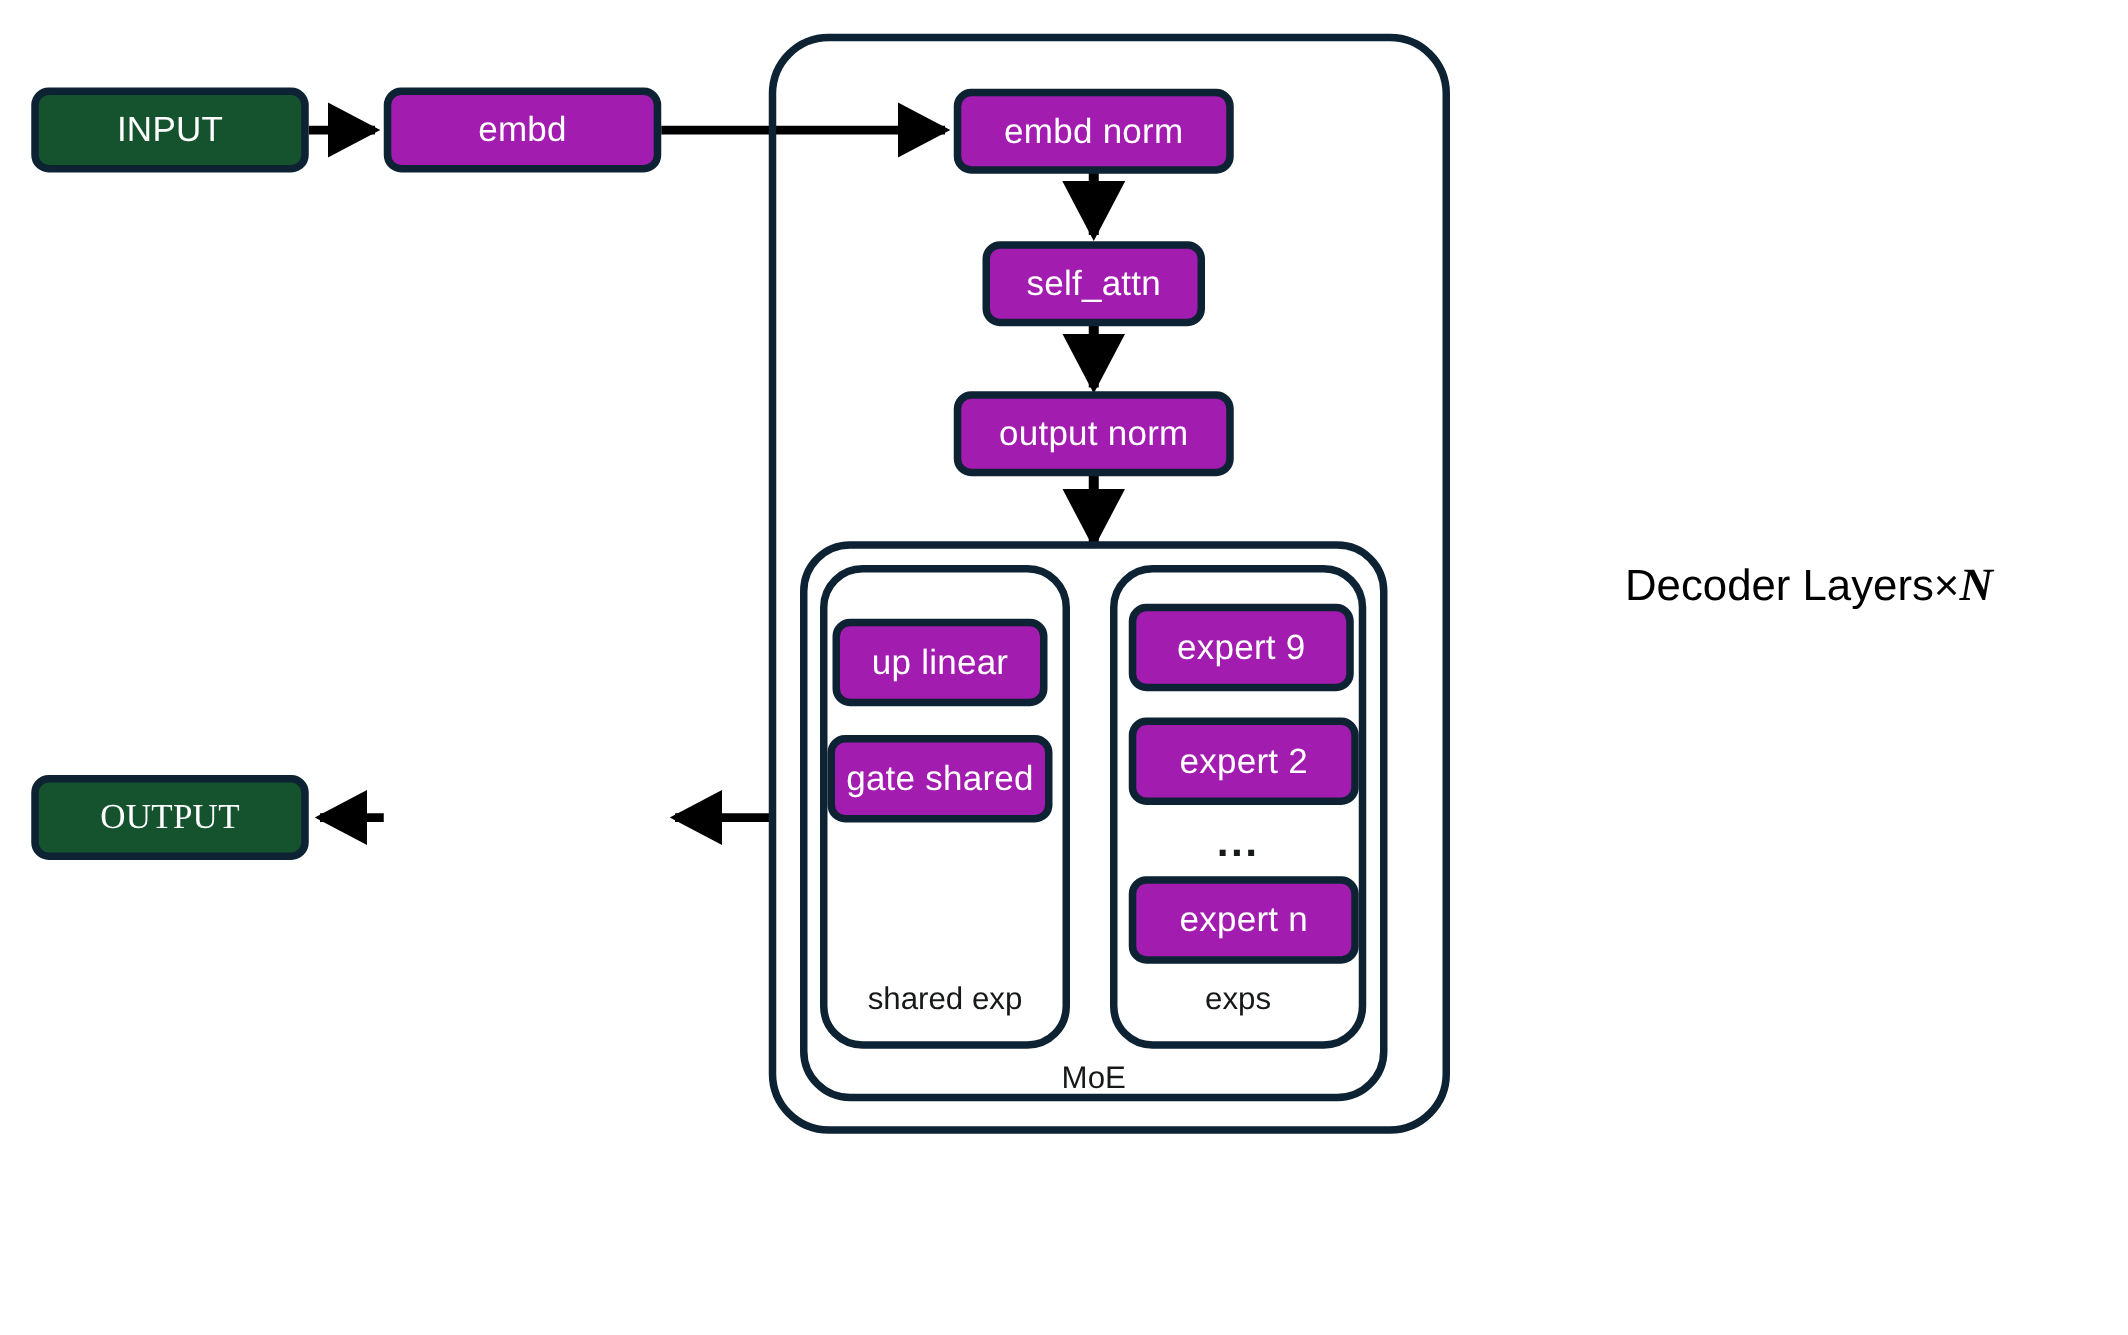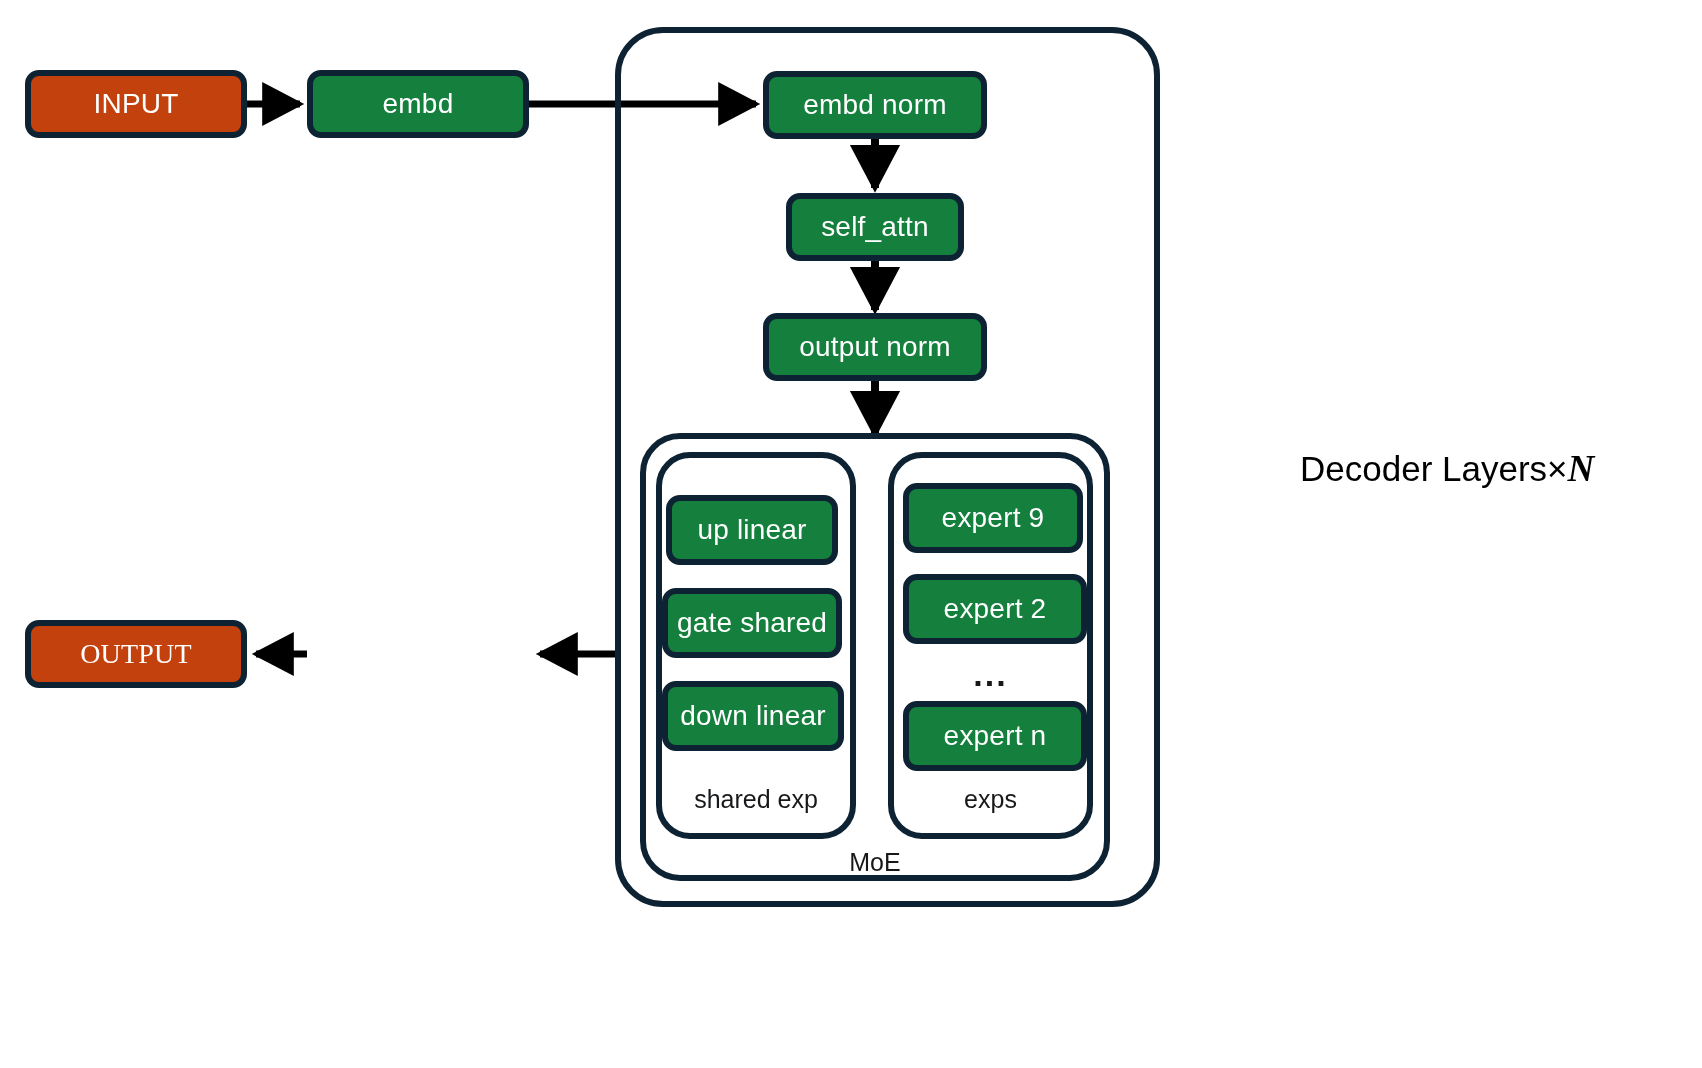--- a/index.html
+++ b/index.html
@@ -29,22 +29,22 @@
     border-radius: 14px;
     display: flex;
     align-items: center;
     justify-content: center;
     color: #ffffff;
     font-size: 28px;
     line-height: 1;
     letter-spacing: .2px;
     white-space: nowrap;
   }
-  .node.blue { background: #c2410c; }
-  .node.salmon { background: #15803d; }
+  .node.blue { background: #14532d; }
+  .node.salmon { background: #a21caf; }
 
   .group {
     position: absolute;
     box-sizing: border-box;
     border: 6px solid #0d2233;
     background: transparent;
   }
   .group.decoder { border-radius: 48px; }
   .group.moe { border-radius: 40px; }
   .group.col { border-radius: 34px; }
@@ -114,23 +114,20 @@
 
   <div class="group col" style="left:656px; top:452px; width:200px; height:387px;"></div>
   <div class="grouplabel" style="left:656px; top:787px; width:200px;">shared exp</div>
 
   <div class="node salmon" style="left:666px; top:495px; width:172px; height:70px;">
     <span>up linear</span>
   </div>
   <div class="node salmon" style="left:662px; top:588px; width:180px; height:70px;">
     <span>gate shared</span>
   </div>
-  <div class="node salmon" style="left:662px; top:681px; width:182px; height:70px;">
-    <span>down linear</span>
-  </div>
 
   <div class="group col" style="left:888px; top:452px; width:205px; height:387px;"></div>
   <div class="grouplabel" style="left:888px; top:787px; width:205px;">exps</div>
 
   <div class="node salmon" style="left:903px; top:483px; width:180px; height:70px;">
     <span>expert 9</span>
   </div>
   <div class="node salmon" style="left:903px; top:574px; width:184px; height:70px;">
     <span>expert 2</span>
   </div>

